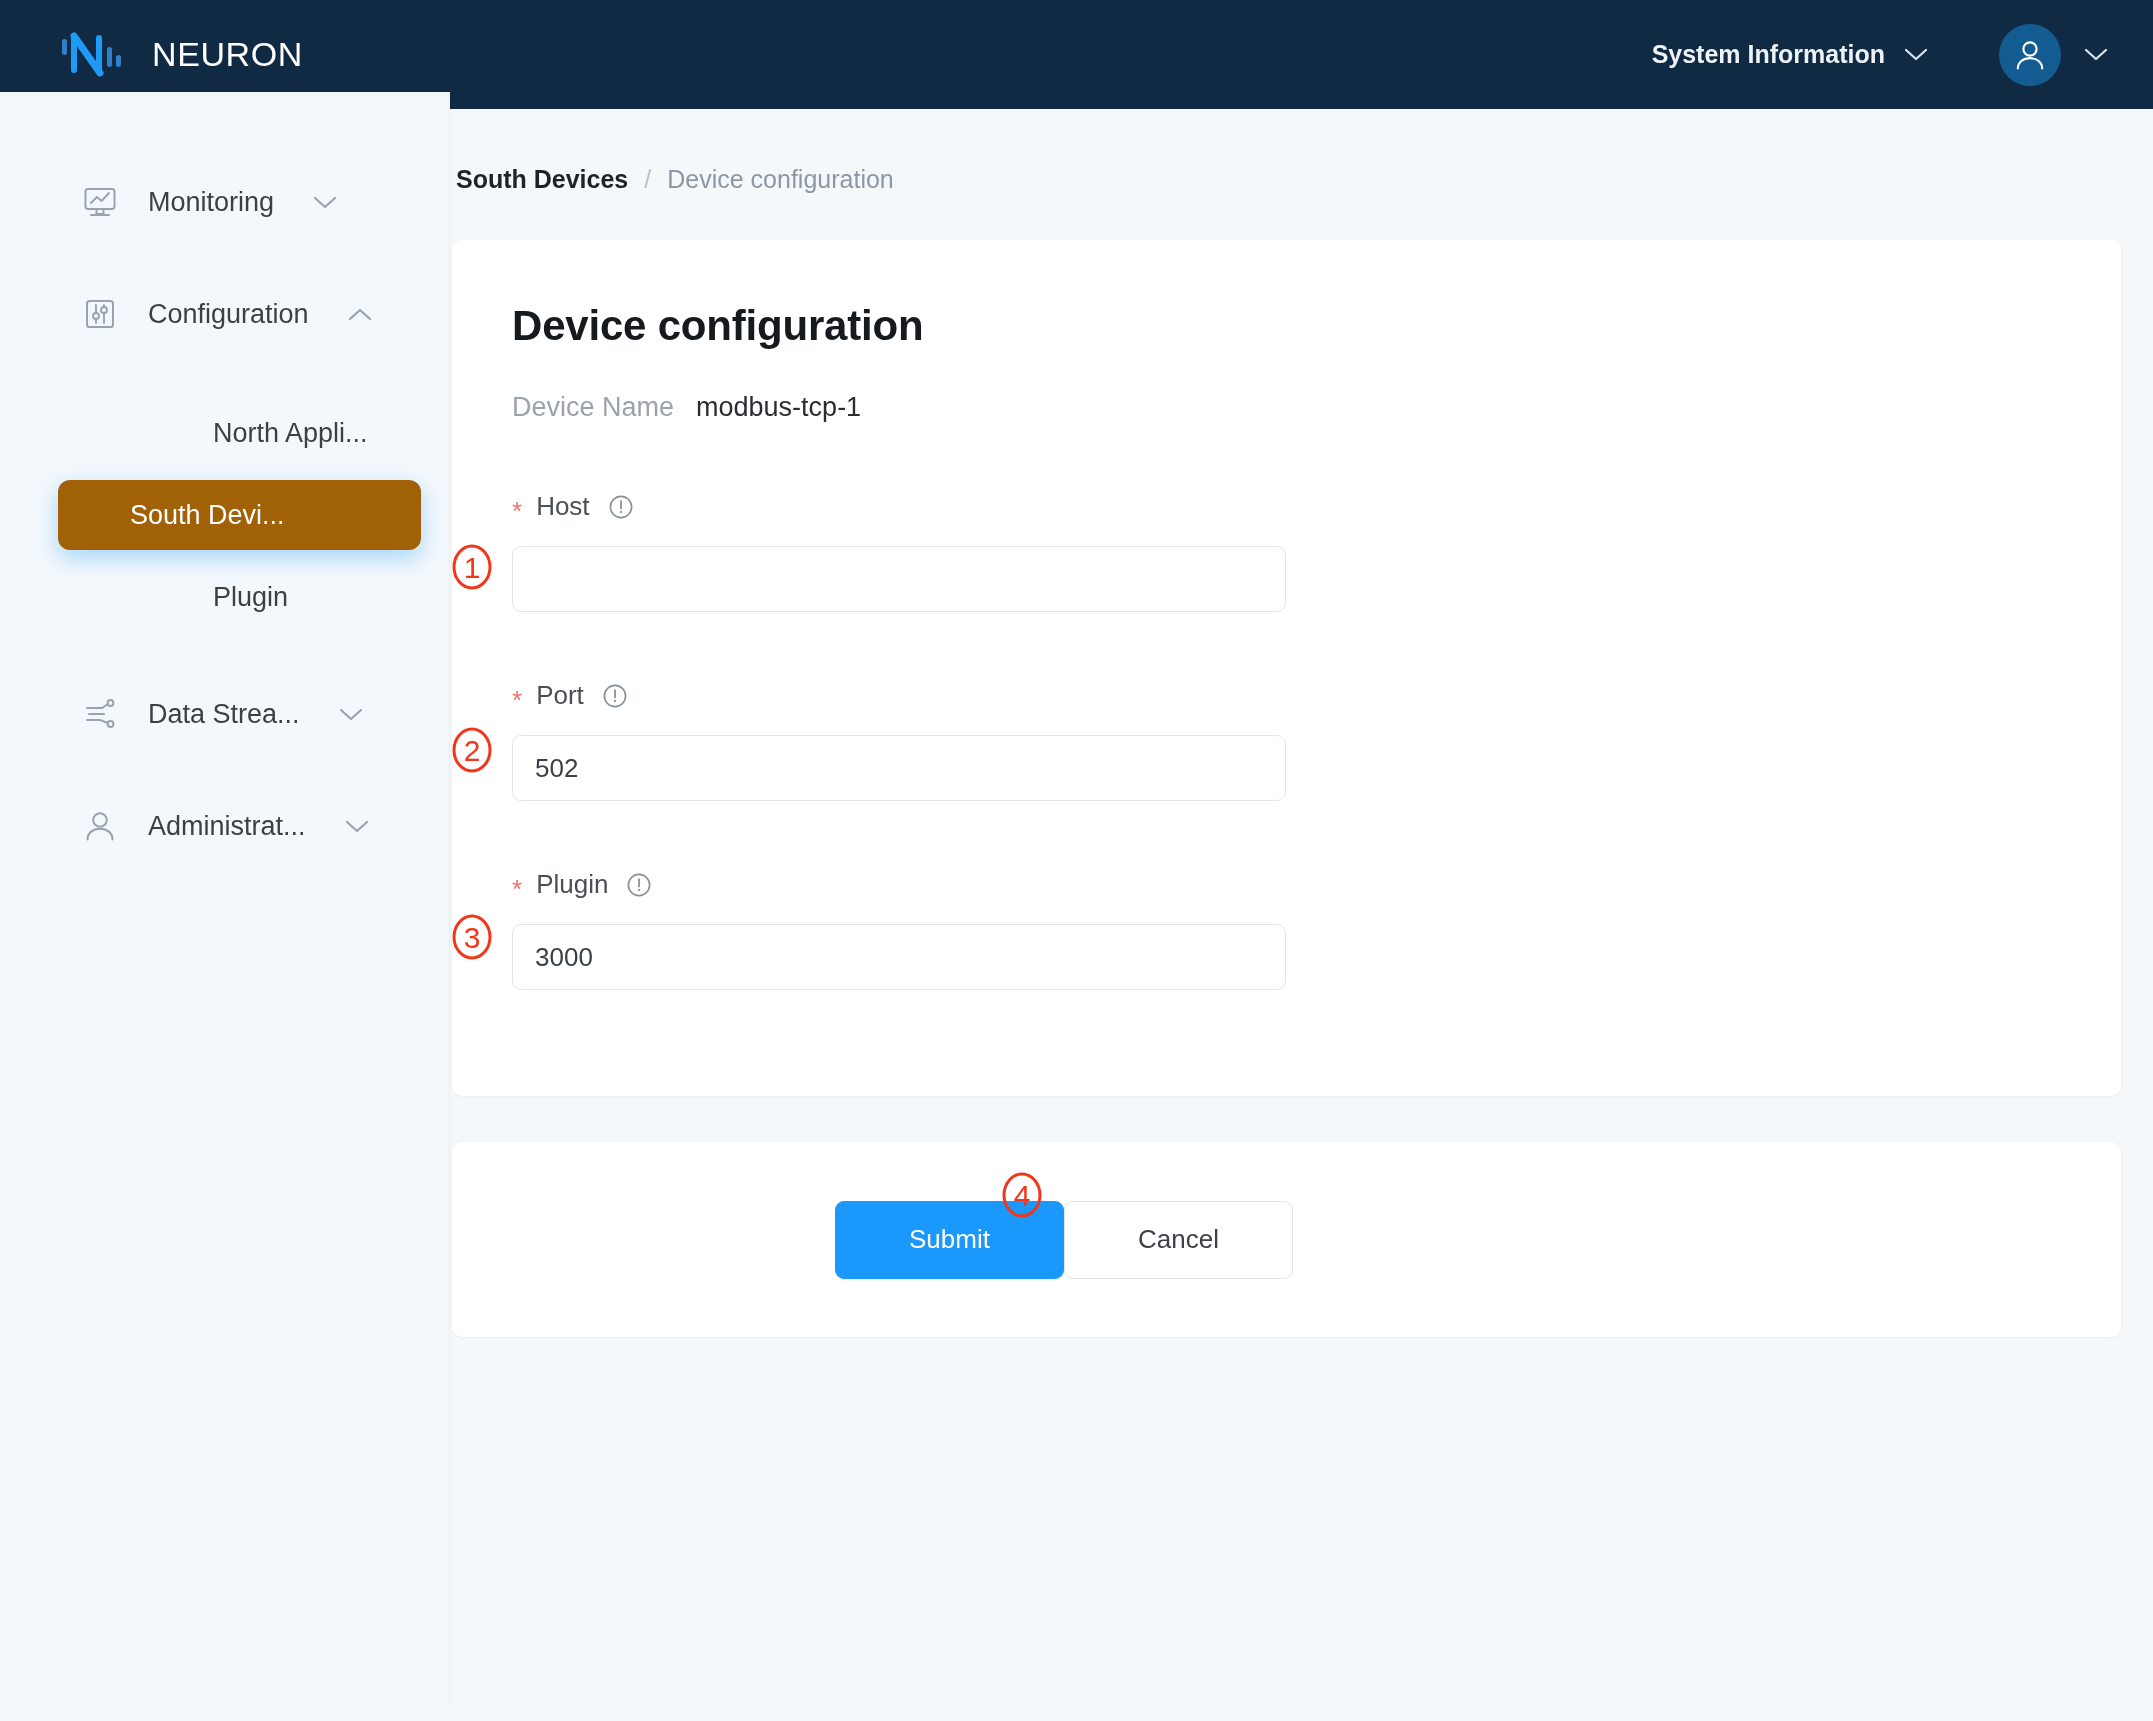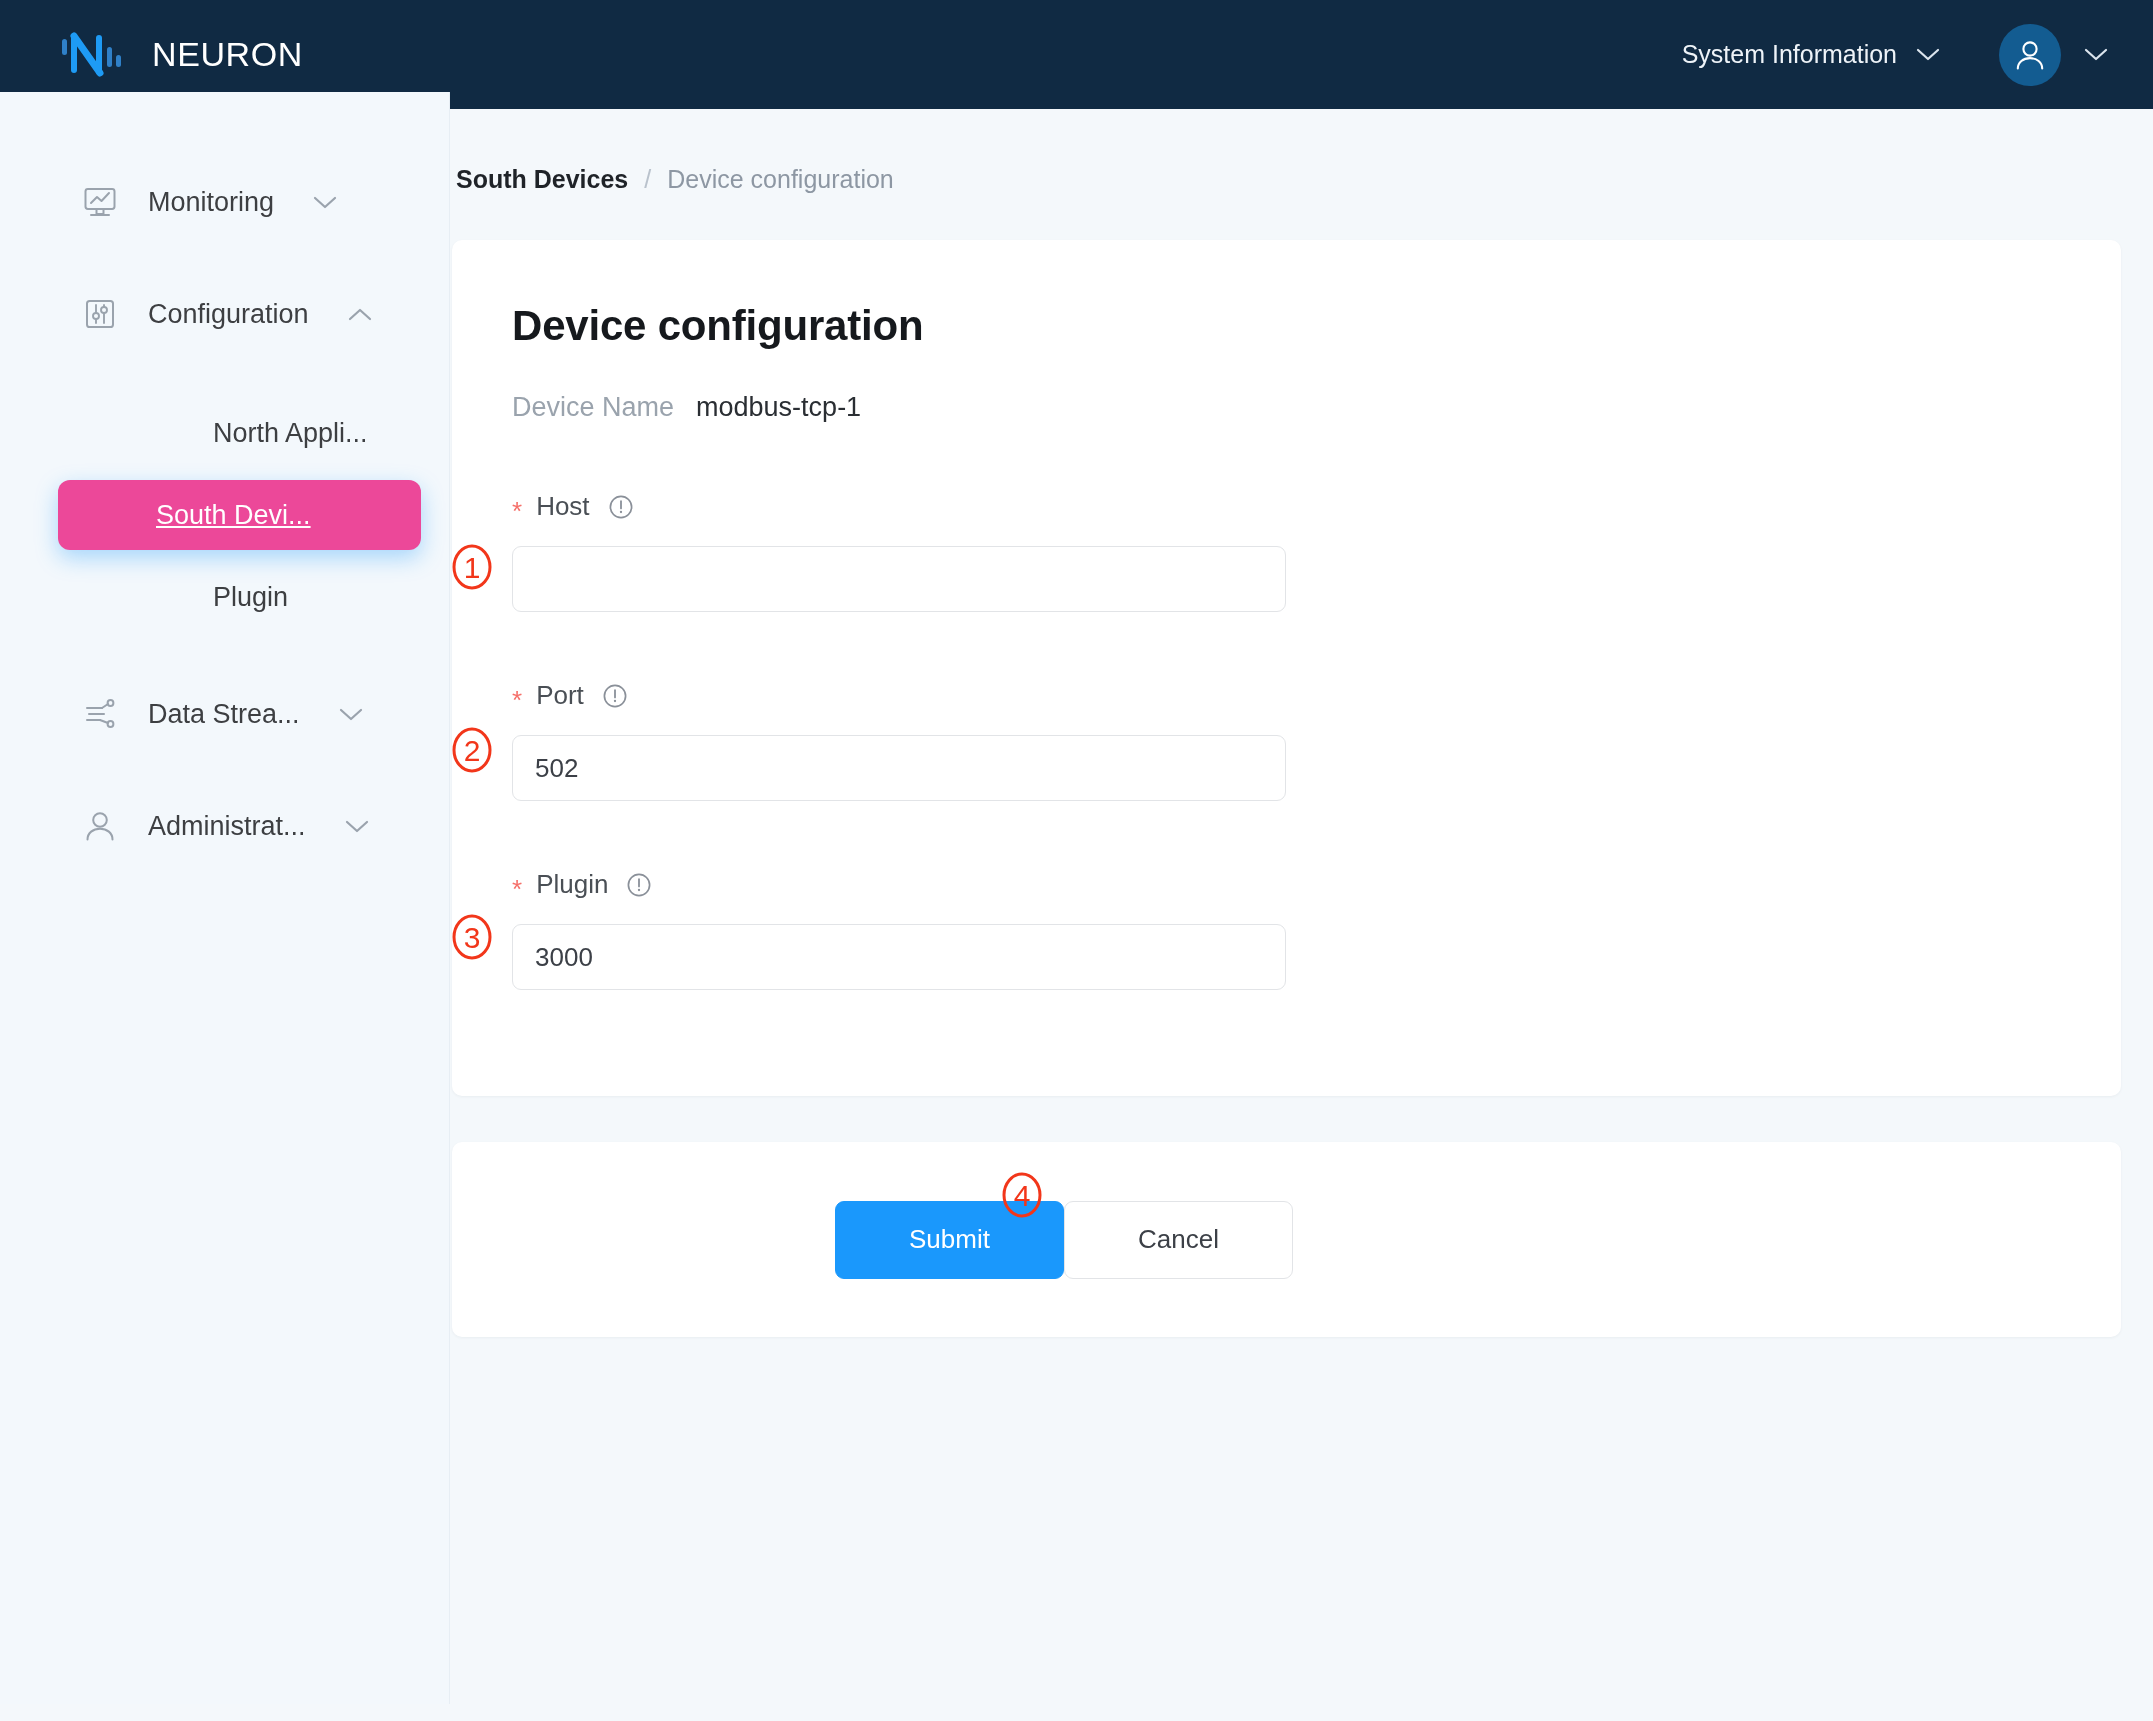--- a/index.html
+++ b/index.html
@@ -25,21 +25,21 @@
     padding: 0 44px 0 60px;
   }
   .brand { display: flex; align-items: center; gap: 26px; }
   .brand-logo { width: 66px; height: 52px; display: block; }
   .brand-name {
     color: #ffffff;
     font-size: 34px;
     letter-spacing: 0.6px;
     font-weight: 400;
   }
-  .topbar-right { display: flex; align-items: center; gap: 4px; }
+  .topbar-right { display: flex; align-items: center; gap: 16px; font-weight: bold; }
   .sysinfo {
     display: flex; align-items: center; gap: 18px;
     color: #eef3f8;
     font-size: 25px;
     padding: 10px 6px;
   }
   .chev { width: 26px; height: 15px; display: block; }
   .avatar-wrap { display: flex; align-items: center; gap: 22px; margin-left: 48px; }
   .avatar {
     width: 62px; height: 62px; border-radius: 50%;
@@ -81,25 +81,24 @@
     align-items: center;
     padding-left: 155px;
     font-size: 27px;
     color: #3d3f42;
     border-radius: 12px;
     margin: 12px 28px 12px 58px;
     cursor: pointer;
     white-space: nowrap;
   }
   .sub-item.active {
-    background: #ec4899;
+    background: #a16207;
     color: #ffffff;
-    padding-left: 98px;
+    padding-left: 72px;
     box-shadow: 0 8px 22px rgba(26,152,252,0.35);
-    text-decoration: underline;
   }
 
   .sp-1 { height: 36px; }
   .sp-2 { height: 34px; }
   .sp-3 { height: 32px; }
 
   
   .main {
     position: absolute;
     top: 109px; left: 452px;

